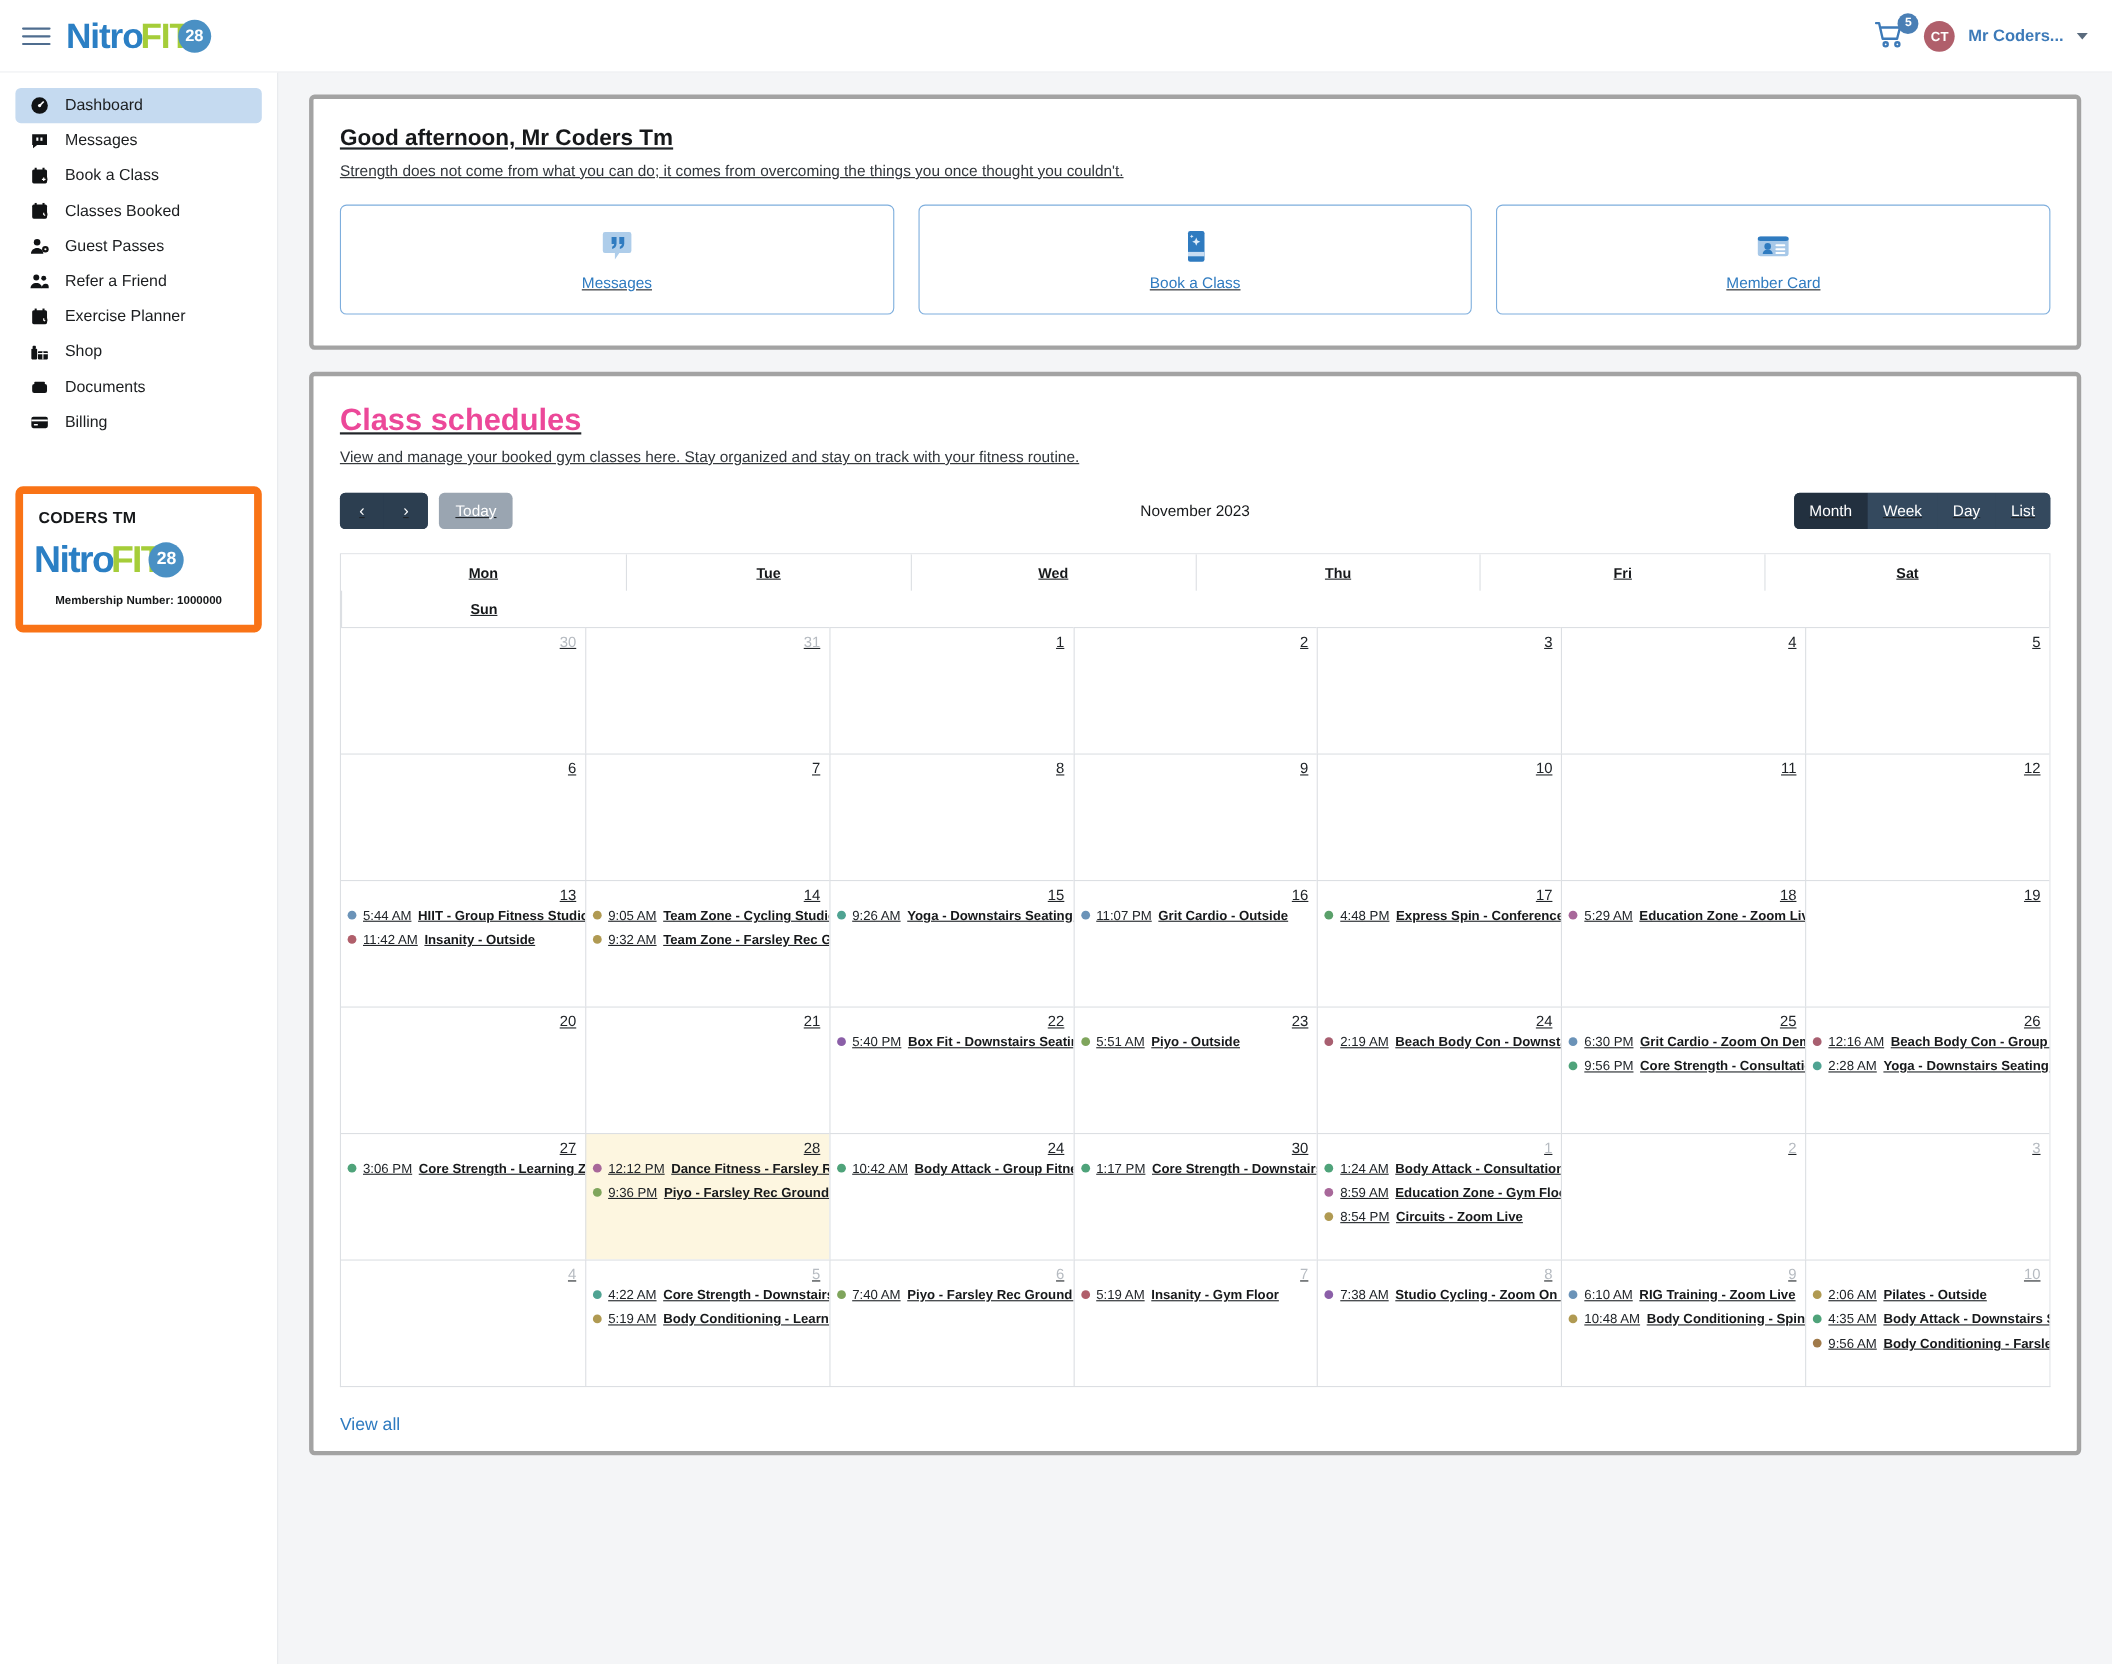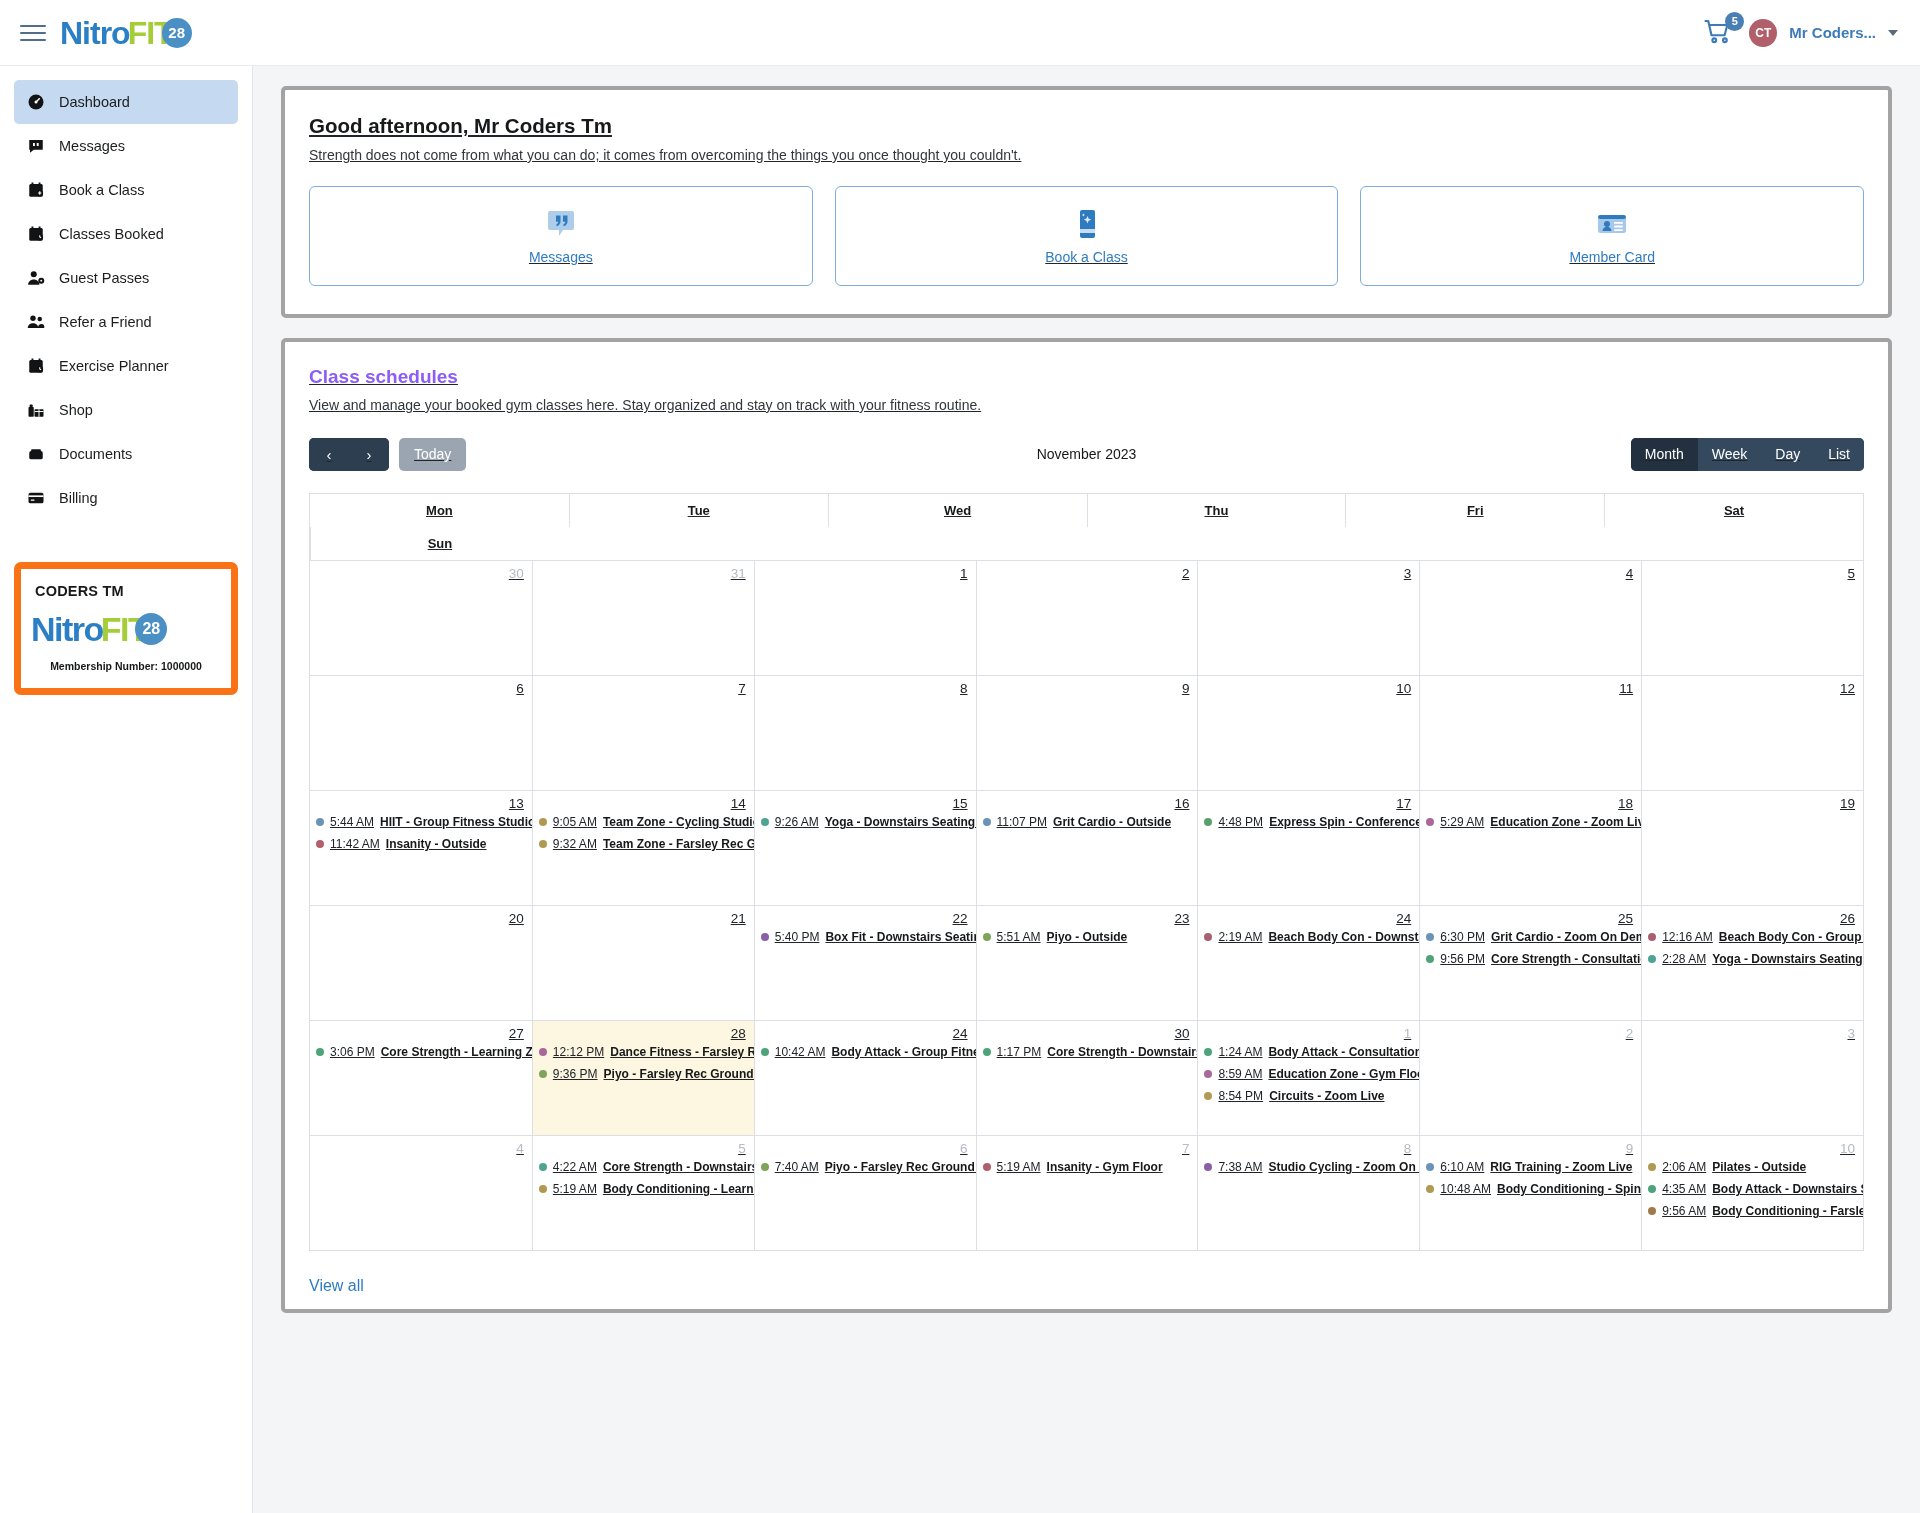--- a/index.html
+++ b/index.html
@@ -61,21 +61,21 @@
   
   .sidebar {
     position: absolute; top: 66px; left: 0;
     width: 253px; height: 1447px;
     background: #ffffff;
     border-right: 1px solid #e4e7ea;
     padding-top: 14px;
   }
   .nav-item {
     display: flex; align-items: center;
-    height: 44px; margin: 0 14px 0 14px;
+    height: 32px; margin: 0 14px 0 14px;
     padding-left: 12px; border-radius: 5px;
     cursor: pointer; gap: 13px;
   }
   .nav-item.active { background: #c5daf0; }
   .nav-icon { width: 20px; height: 20px; display:flex; align-items:center; justify-content:center; flex: none; }
   .nav-icon svg { width: 18px; height: 18px; fill: #111315; }
   .nav-label { font-size: 14.5px; color: #1b1d1f; }
 
   .member-card {
     margin: 42px 14px 0 14px;
@@ -115,21 +115,21 @@
   .qcard {
     flex: 1; height: 100px;
     border: 1px solid #7eaedd; border-radius: 6px;
     display: flex; flex-direction: column; align-items: center; justify-content: center;
     gap: 8px; cursor: pointer; background: #fff;
   }
   .qcard-label { font-size: 14px; color: #2f7bc0; }
   .qicon { width: 34px; height: 34px; display:flex; align-items:center; justify-content:center; }
 
   .panel-schedule { margin-top: 20px; padding: 24px 24px 14px 24px; }
-  .sched-title { font-size: 19px; font-weight: bold; color: #8b5cf6; }
+  .sched-title { font-size: 28px; font-weight: bold; color: #ec4899; }
   .sched-sub { font-size: 14px; color: #31363b; margin-top: 9px; }
 
   .cal-toolbar { display: flex; align-items: center; margin-top: 24px; position: relative; height: 34px; }
   .btn-group-nav { display: flex; background: #2c3e50; border-radius: 5px; overflow: hidden; }
   .btn-nav {
     width: 40px; height: 33px; background: #2c3e50; color: #fff;
     border: none; font-size: 15px; cursor: pointer;
     display: flex; align-items: center; justify-content: center;
   }
   .btn-today {

